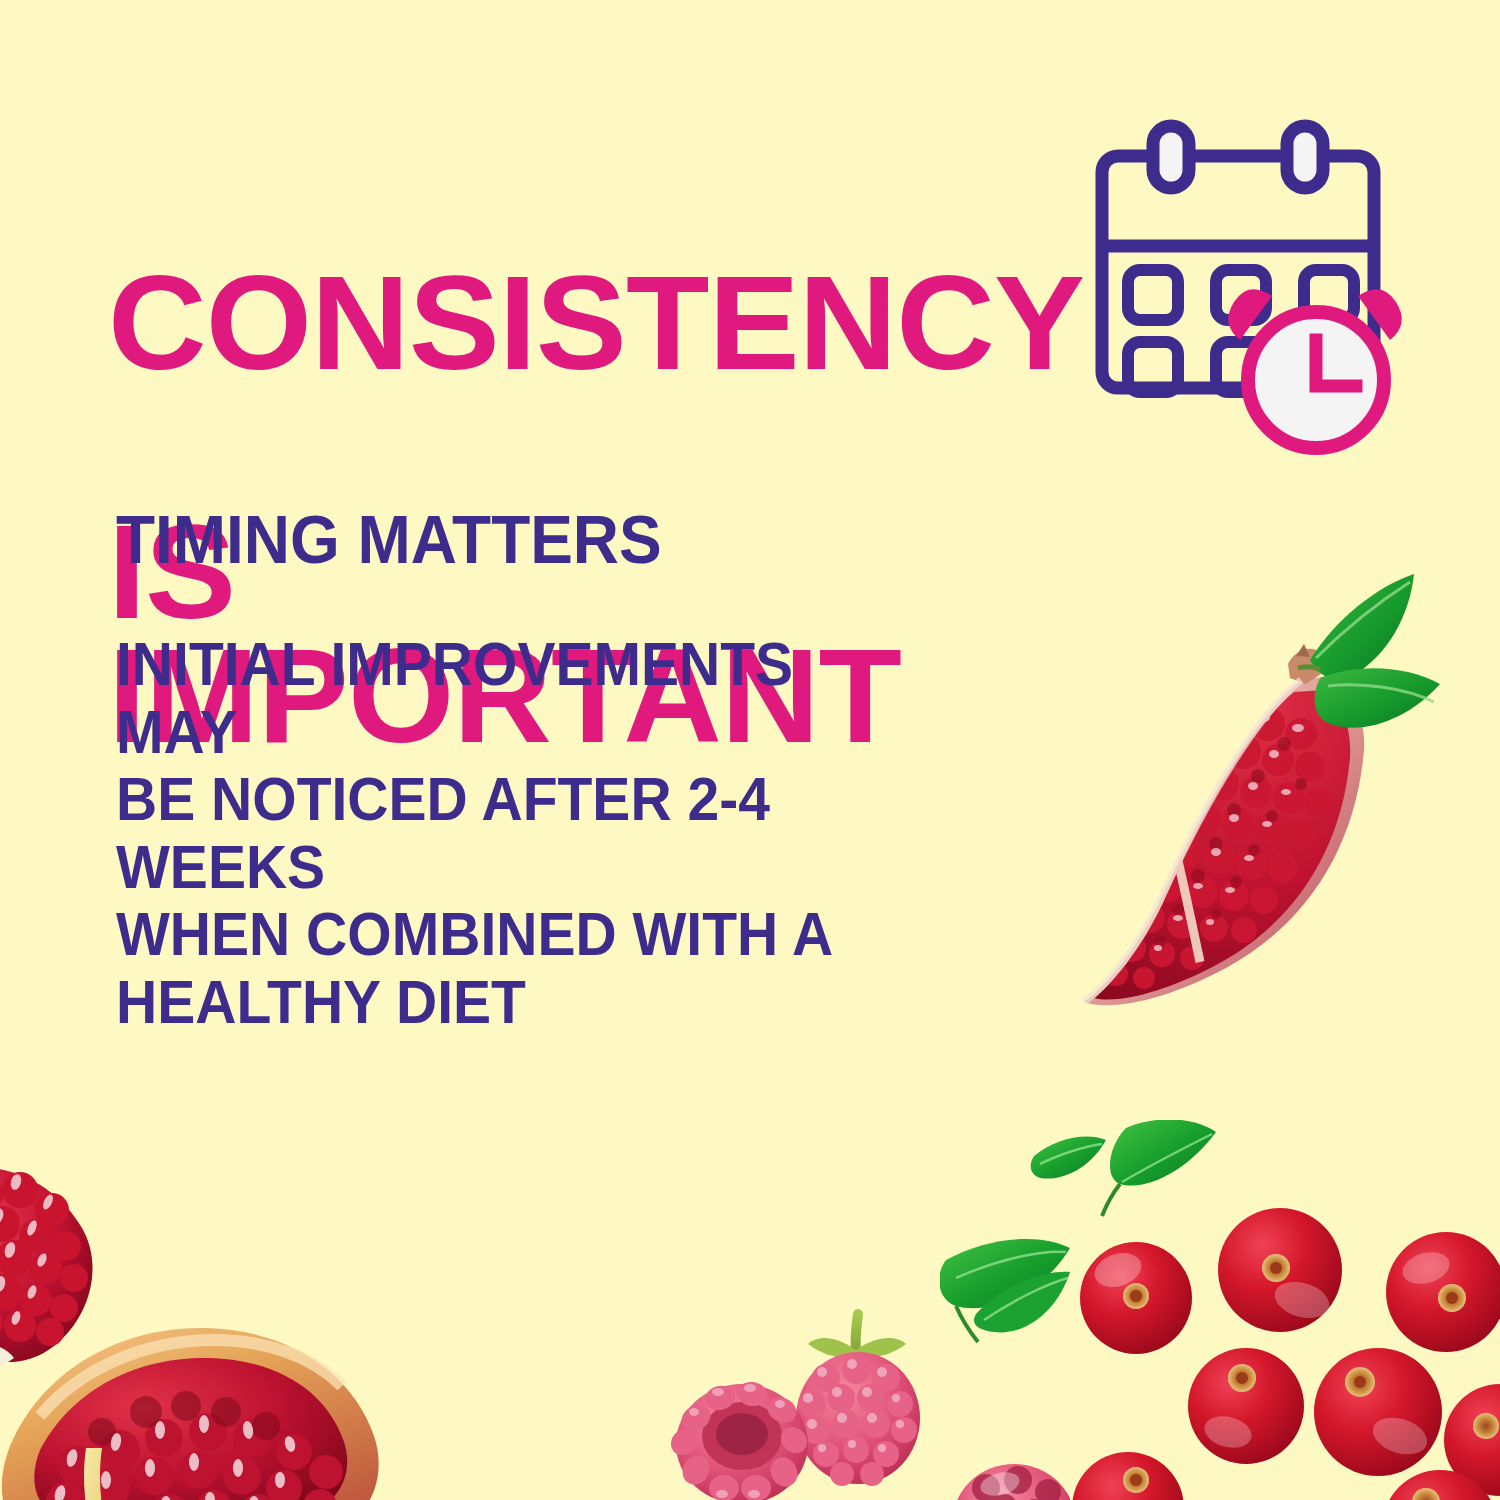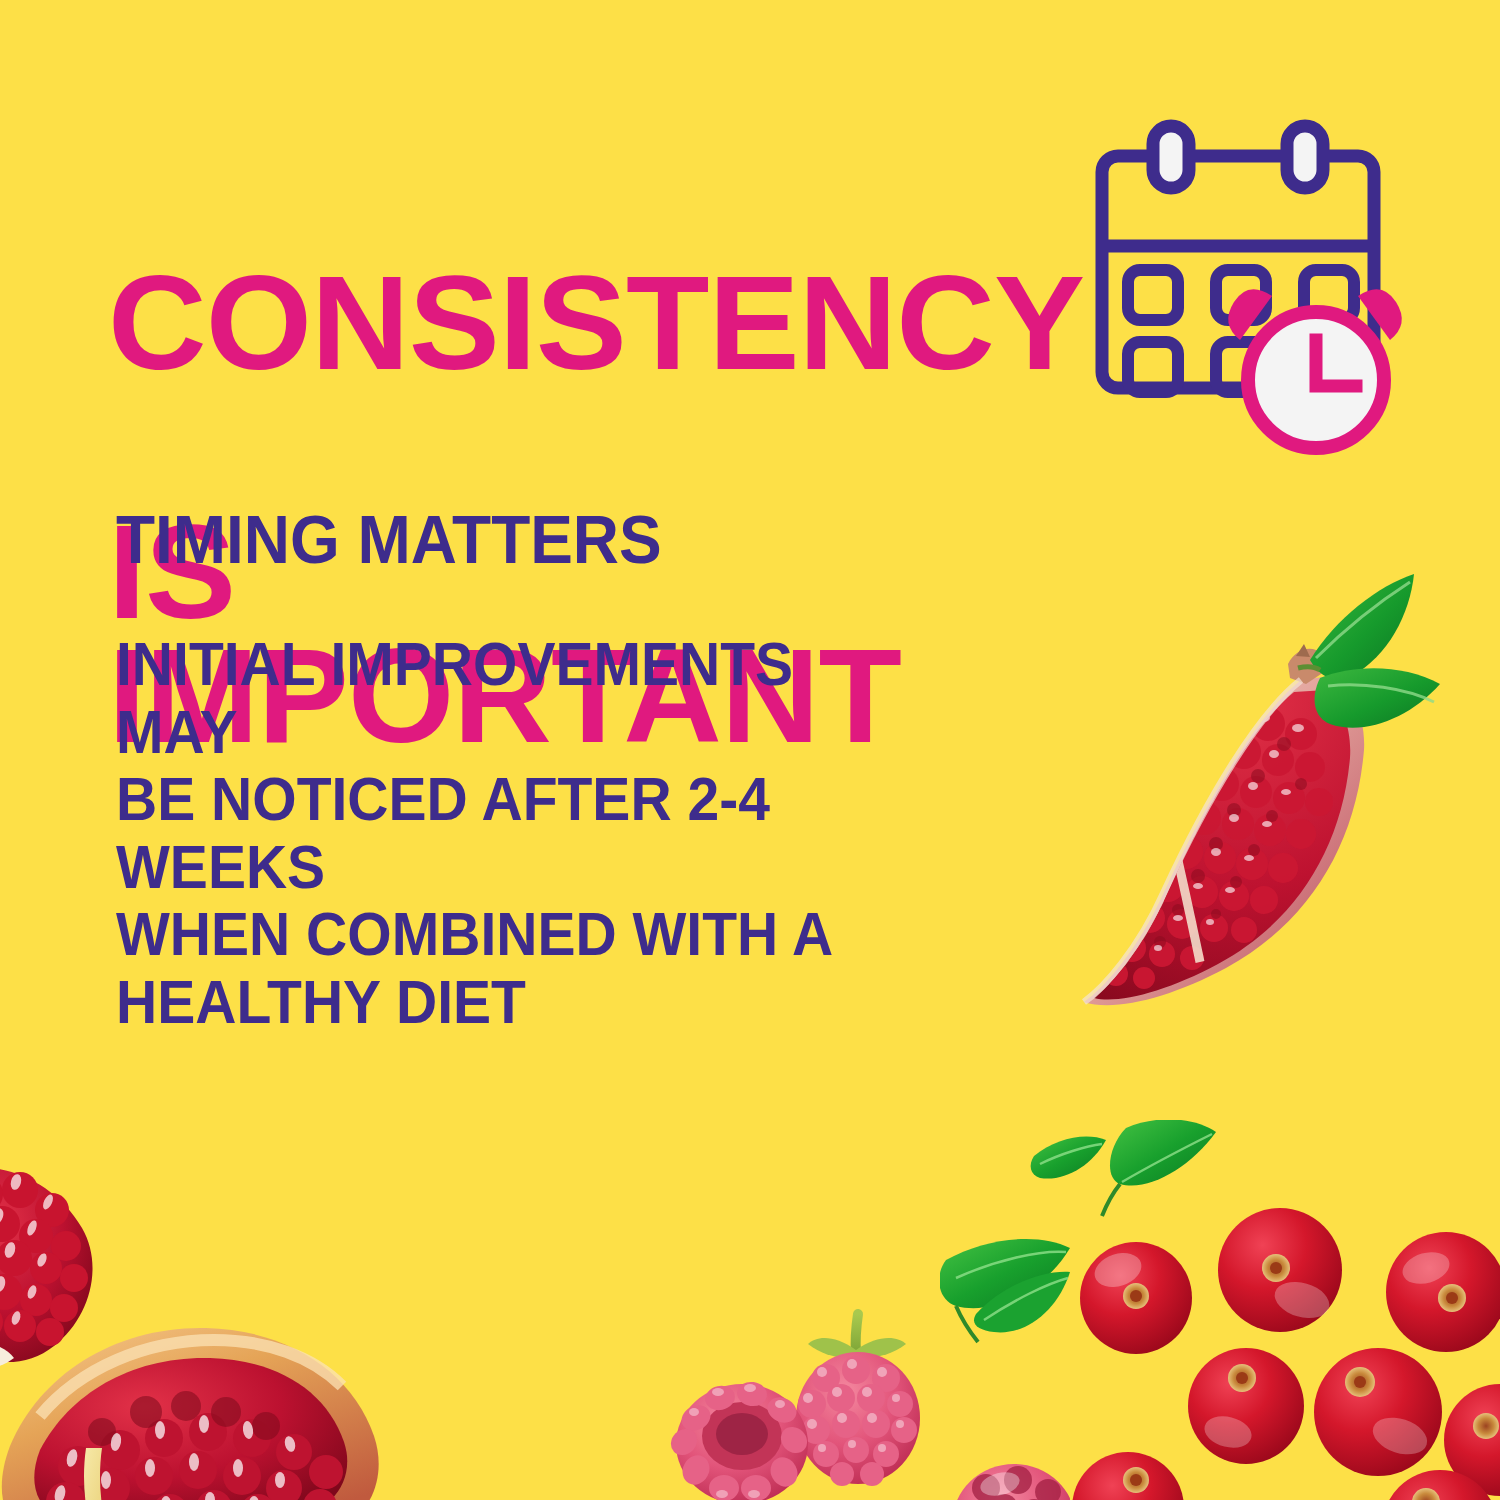--- a/index.html
+++ b/index.html
@@ -3,21 +3,21 @@
 <meta charset="utf-8">
 <style>
   html,body{margin:0;padding:0;}
   body{
     width:1500px;height:1500px;
     background:#f4f4f4;
     font-family:"Liberation Sans", sans-serif;
     overflow:hidden;
     position:relative;
   }
-  .stage{position:absolute;inset:0;overflow:hidden;background:#fde047;}
+  .stage{position:absolute;inset:0;overflow:hidden;background:#fef9c3;}
 
   
   .headline{
     position:absolute;left:108px;top:136px;width:920px;
     color:#E0197F;
     font-family:"Liberation Sans Narrow","Liberation Sans",sans-serif;
     font-weight:bold;
     font-size:134px;
     line-height:0.93;
     letter-spacing:-1px;

